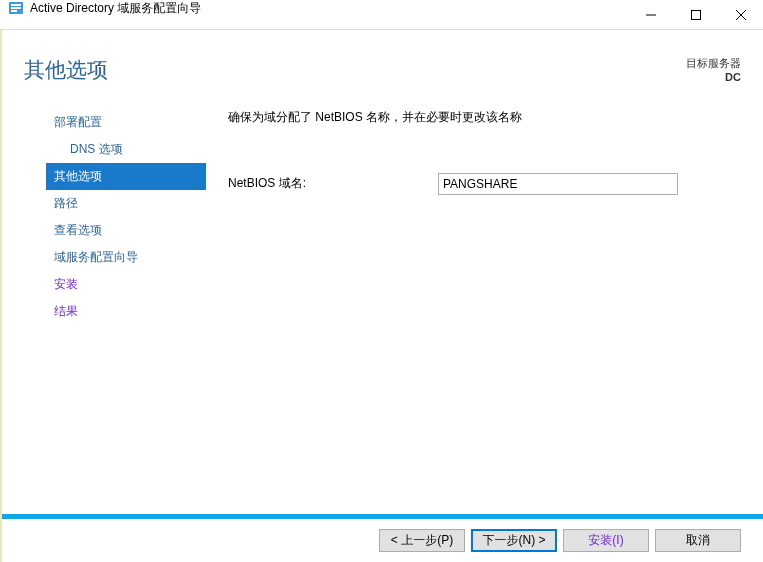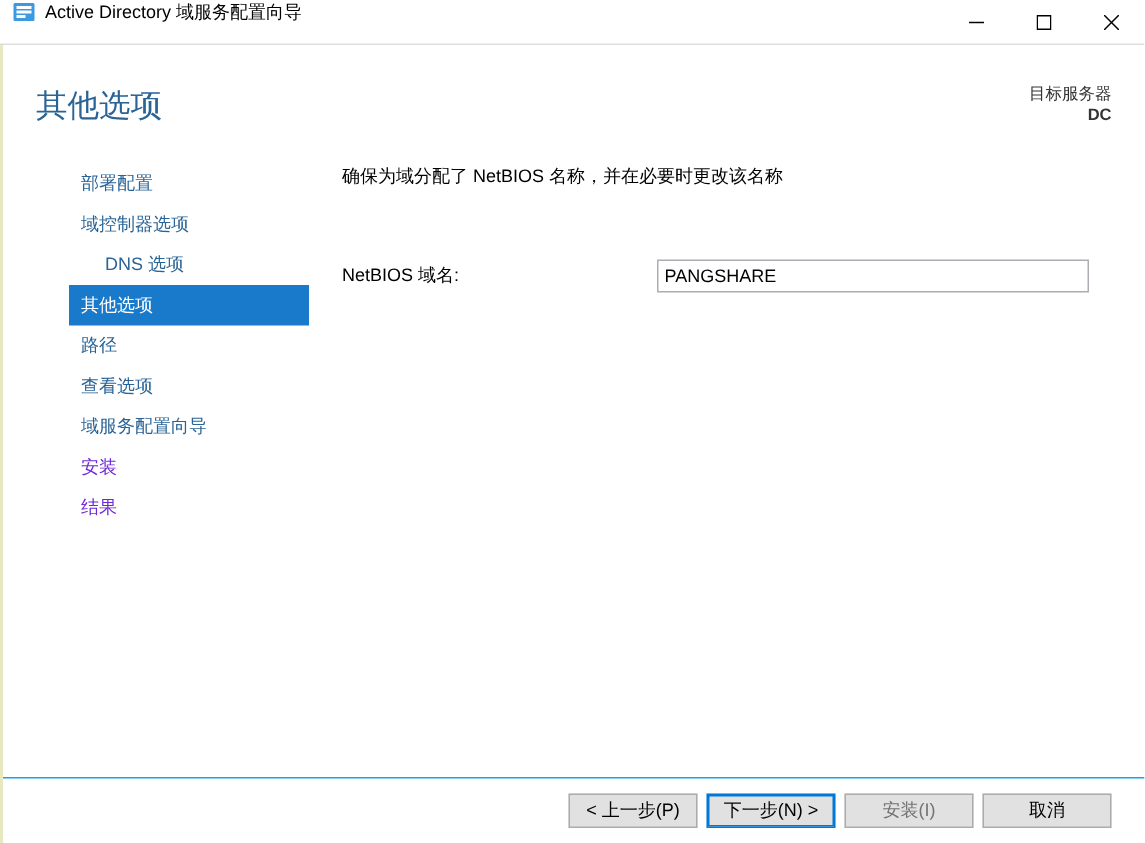--- a/index.html
+++ b/index.html
@@ -93,51 +93,51 @@
     }
     .form-row {
       display: flex;
       align-items: center;
     }
     .form-label {
       width: 210px;
       font-size: 12px;
     }
     .form-input {
-      width: 288px;
+      width: 240px;
       height: 22px;
       border: 1px solid #abadb3;
       padding: 0 4px;
       font-size: 12px;
       font-family: inherit;
     }
     .more-link {
       margin-top: auto;
       margin-bottom: 18px;
       font-size: 12px;
     }
     .more-link a { color: #2a6496; text-decoration: none; cursor:pointer; }
     .footer {
-      border-top: 1px solid #0ea5e9;
+      border-top: 5px solid #0ea5e9;
       padding: 10px 22px;
       display: flex;
       justify-content: flex-end;
       gap: 6px;
     }
     .btn {
       min-width: 86px;
       height: 23px;
       font-size: 12px;
       border: 1px solid #acacac;
       background: #e1e1e1;
       cursor: pointer;
       font-family: inherit;
     }
     .btn.default { border: 1px solid #0078d7; outline:1px solid #0078d7; outline-offset:-2px; }
-    .btn:disabled { color: #737373; cursor:default; }
+    .btn:disabled { color: #6d28d9; cursor:default; }
   </style>
 </head>
 <body>
 
 <div class="titlebar">
   <span class="titlebar-icon">
     <svg viewBox="0 0 16 16">
         <rect x="1" y="2" width="14" height="12" fill="#3a9be0" rx="1"></rect>
         <rect x="3" y="4" width="10" height="2" fill="#fff"></rect>
         <rect x="3" y="7" width="10" height="2" fill="#fff"></rect>
@@ -170,21 +170,20 @@
     <div class="page-title">其他选项</div>
     <div class="target-server">
       <div>目标服务器</div>
       <div class="srv">DC</div>
     </div>
   </div>
 
   <div class="body">
     <div class="sidebar">
       <div class="sidebar-item">部署配置</div>
-      <div class="sidebar-item">域控制器选项</div>
       <div class="sidebar-item indent">DNS 选项</div>
       <div class="sidebar-item selected">其他选项</div>
       <div class="sidebar-item">路径</div>
       <div class="sidebar-item">查看选项</div>
       <div class="sidebar-item">域服务配置向导</div>
       <div class="sidebar-item disabled">安装</div>
       <div class="sidebar-item disabled">结果</div>
     </div>
 
     <div class="main">

